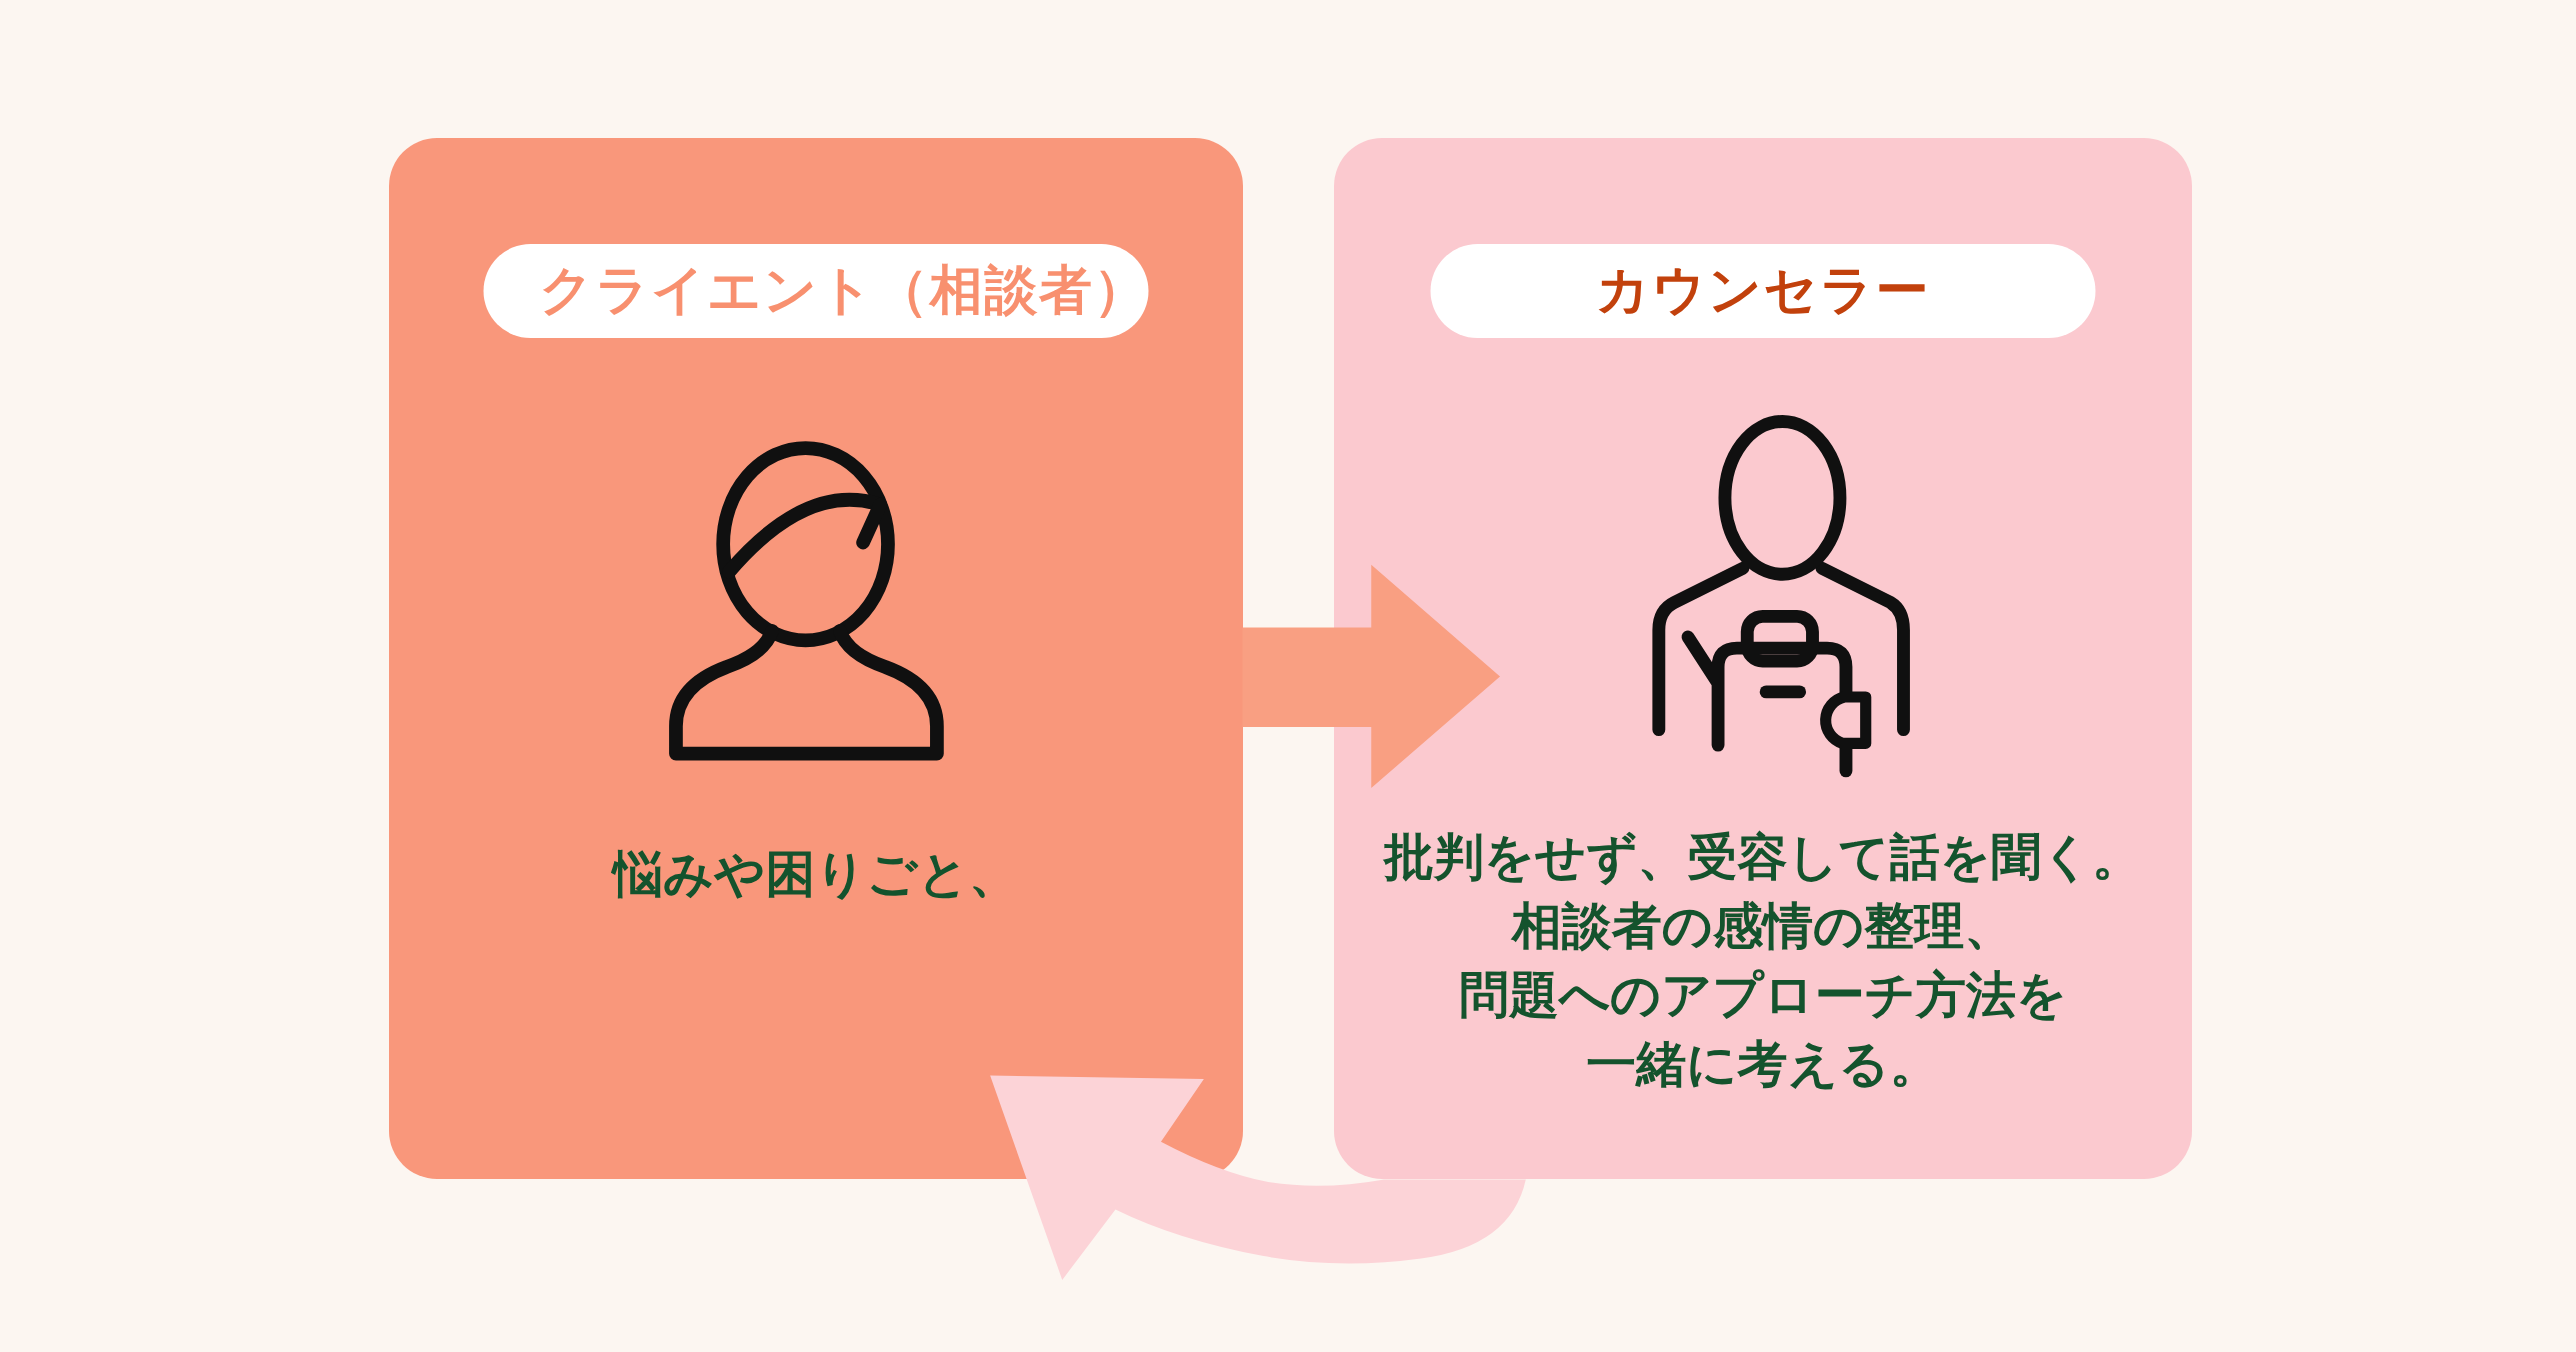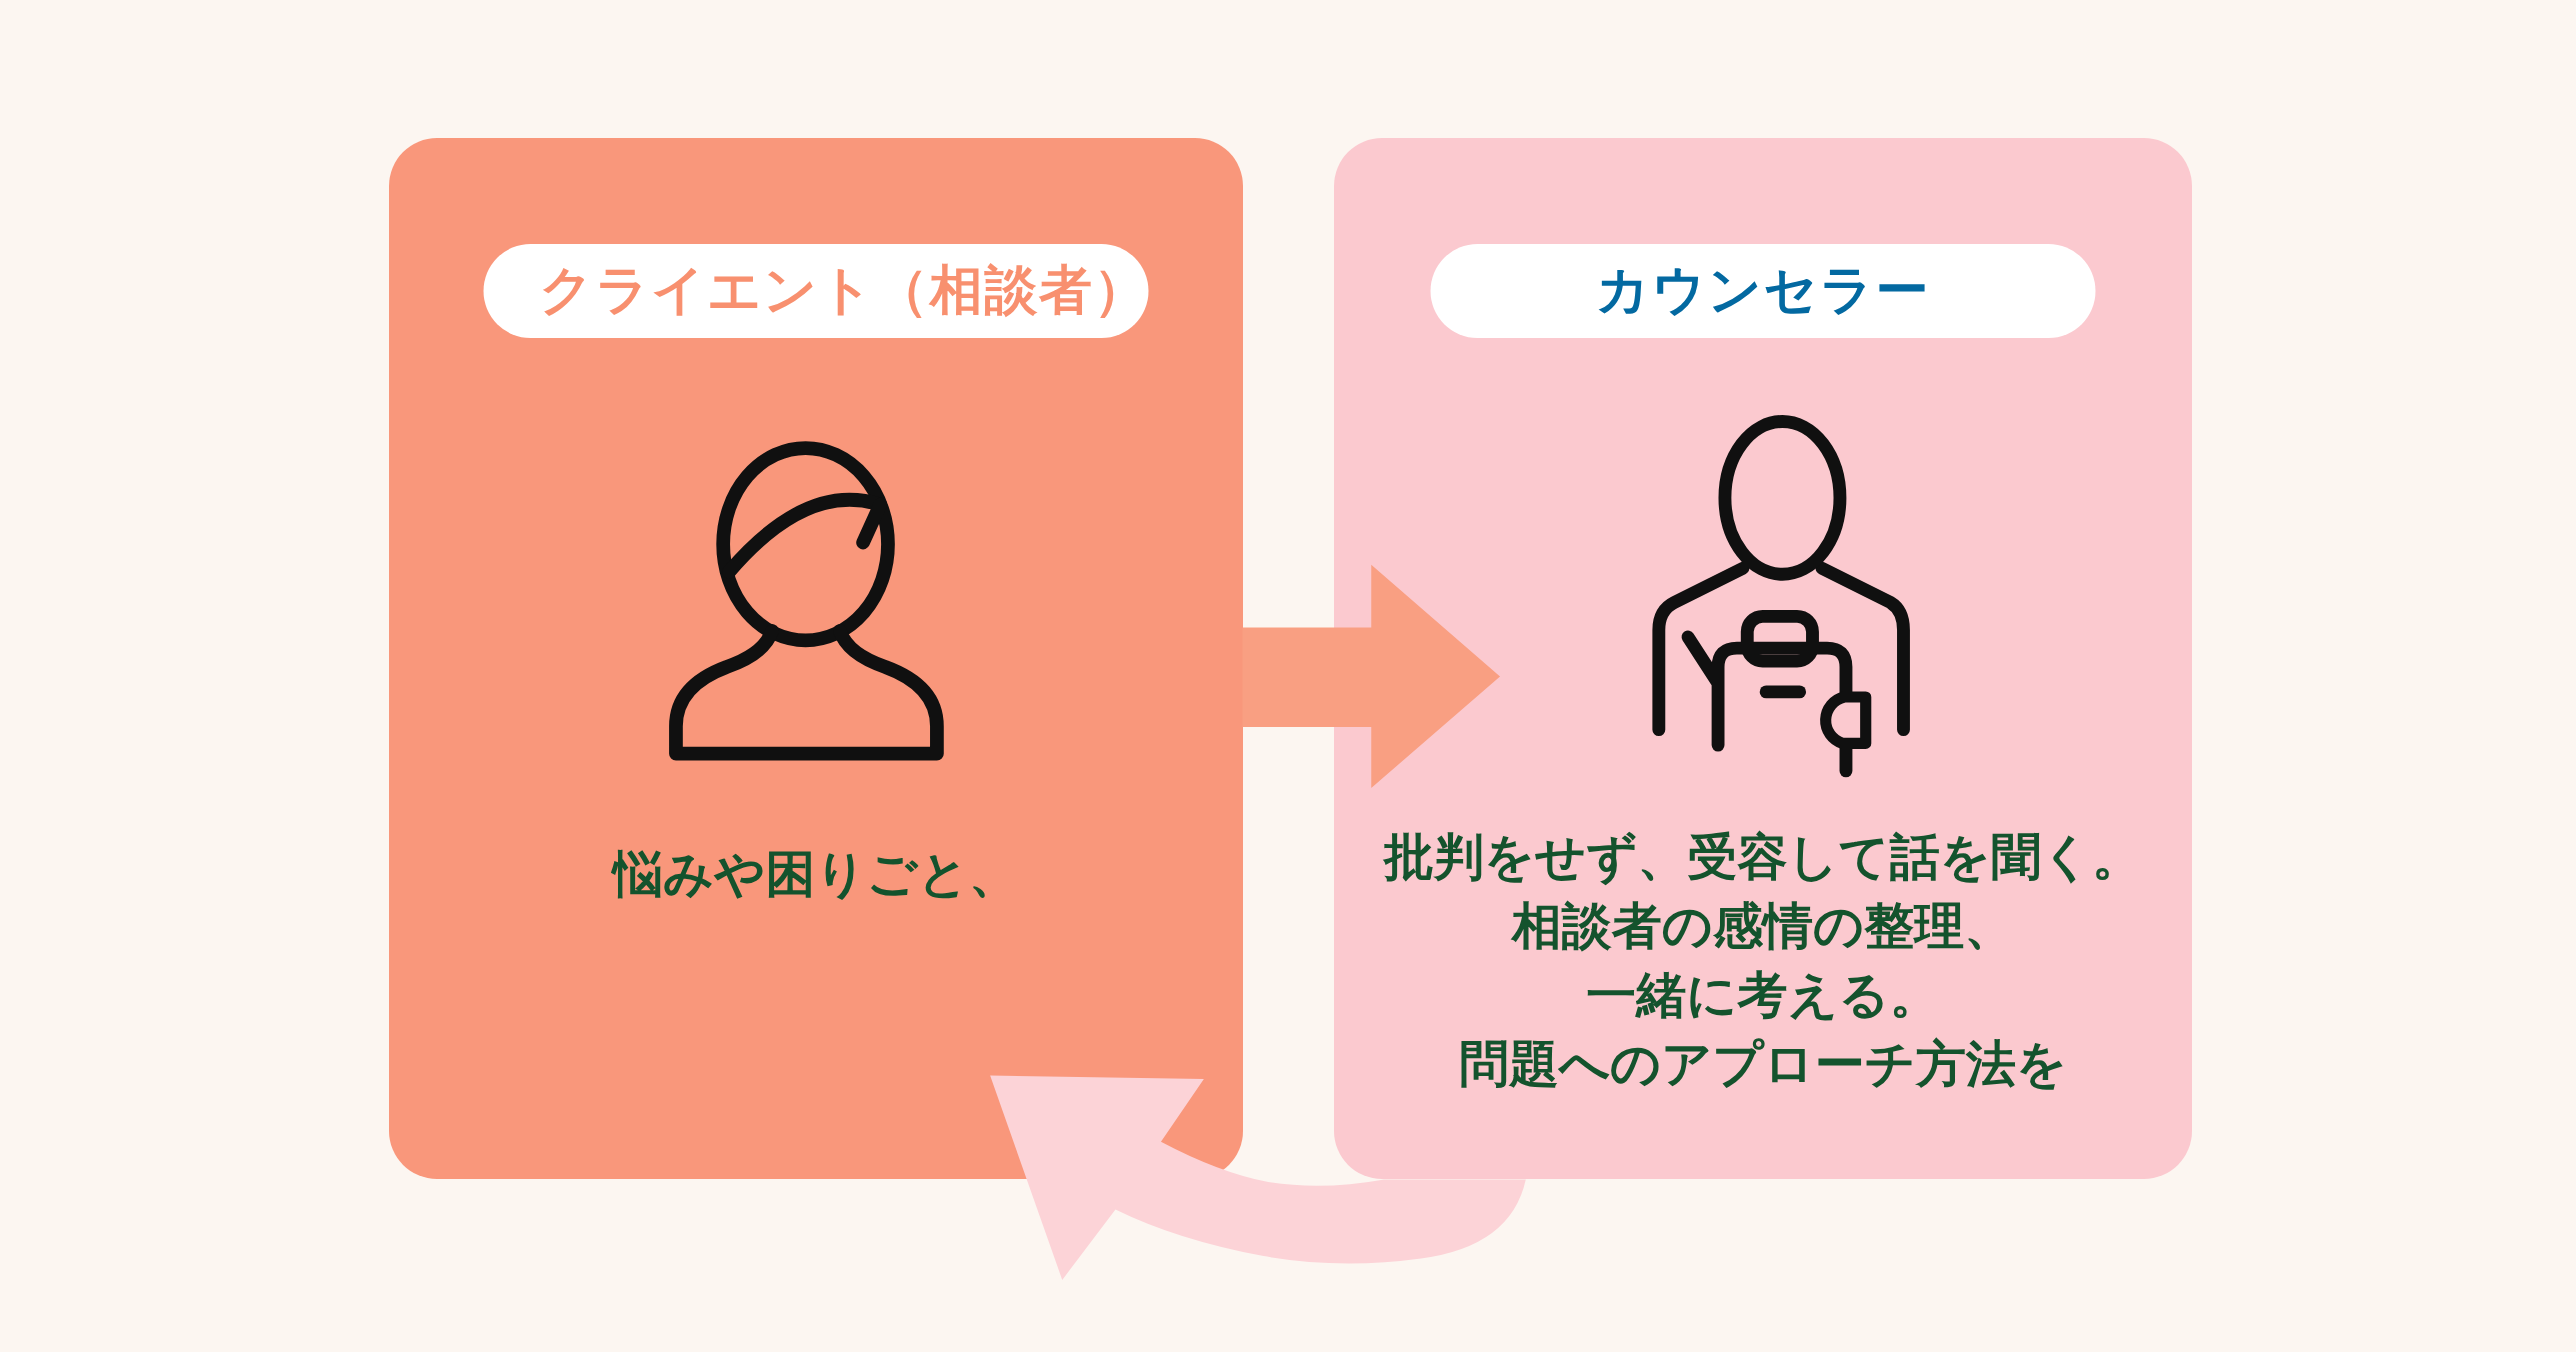--- a/index.html
+++ b/index.html
@@ -20,21 +20,21 @@
   .card-counselor{left:1334px;width:858px;background:#FBC9CF;}
   .pill{
     position:absolute;top:106px;height:94px;width:665px;
     left:50%;transform:translateX(-50%);
     background:#FFFFFF;border-radius:47px;
     display:flex;align-items:center;justify-content:center;
     font-size:53px;font-weight:700;letter-spacing:1.7px;
     white-space:nowrap;
   }
   .card-client .pill{color:#F8906F;justify-content:flex-end;}
-  .card-counselor .pill{color:#0369a1;}
+  .card-counselor .pill{color:#c2410c;}
   .desc{
     position:absolute;left:0;width:100%;
     text-align:center;font-weight:700;color:#14532d;
     font-size:50px;line-height:72px;
   }
   .card-client .desc{top:700px;}
   .card-counselor .desc{top:685px;line-height:69px;}
   svg.art{
     position:absolute;left:0;top:0;width:2576px;height:1352px;
     pointer-events:none;
@@ -55,22 +55,22 @@
     </div>
   </div>
 
   <div class="card card-counselor">
     <div class="pill">
       <span>カウンセラー</span>
     </div>
     <div class="desc">
       <div>批判をせず、受容して話を聞く。</div>
       <div>相談者の感情の整理、</div>
+      <div>問題へのアプローチ方法を</div>
       <div>一緒に考える。</div>
-      <div>問題へのアプローチ方法を</div>
     </div>
   </div>
 
   <svg class="art" viewBox="0 0 3000 1575">
 
     <polygon points="1447,731 1597,731 1597,658 1747,788 1597,918 1597,847 1447,847" fill="#F99F82"></polygon>
 
     <path d="M 1777 1374
          Q 1760 1452 1655 1466
          Q 1560 1479 1470 1463

